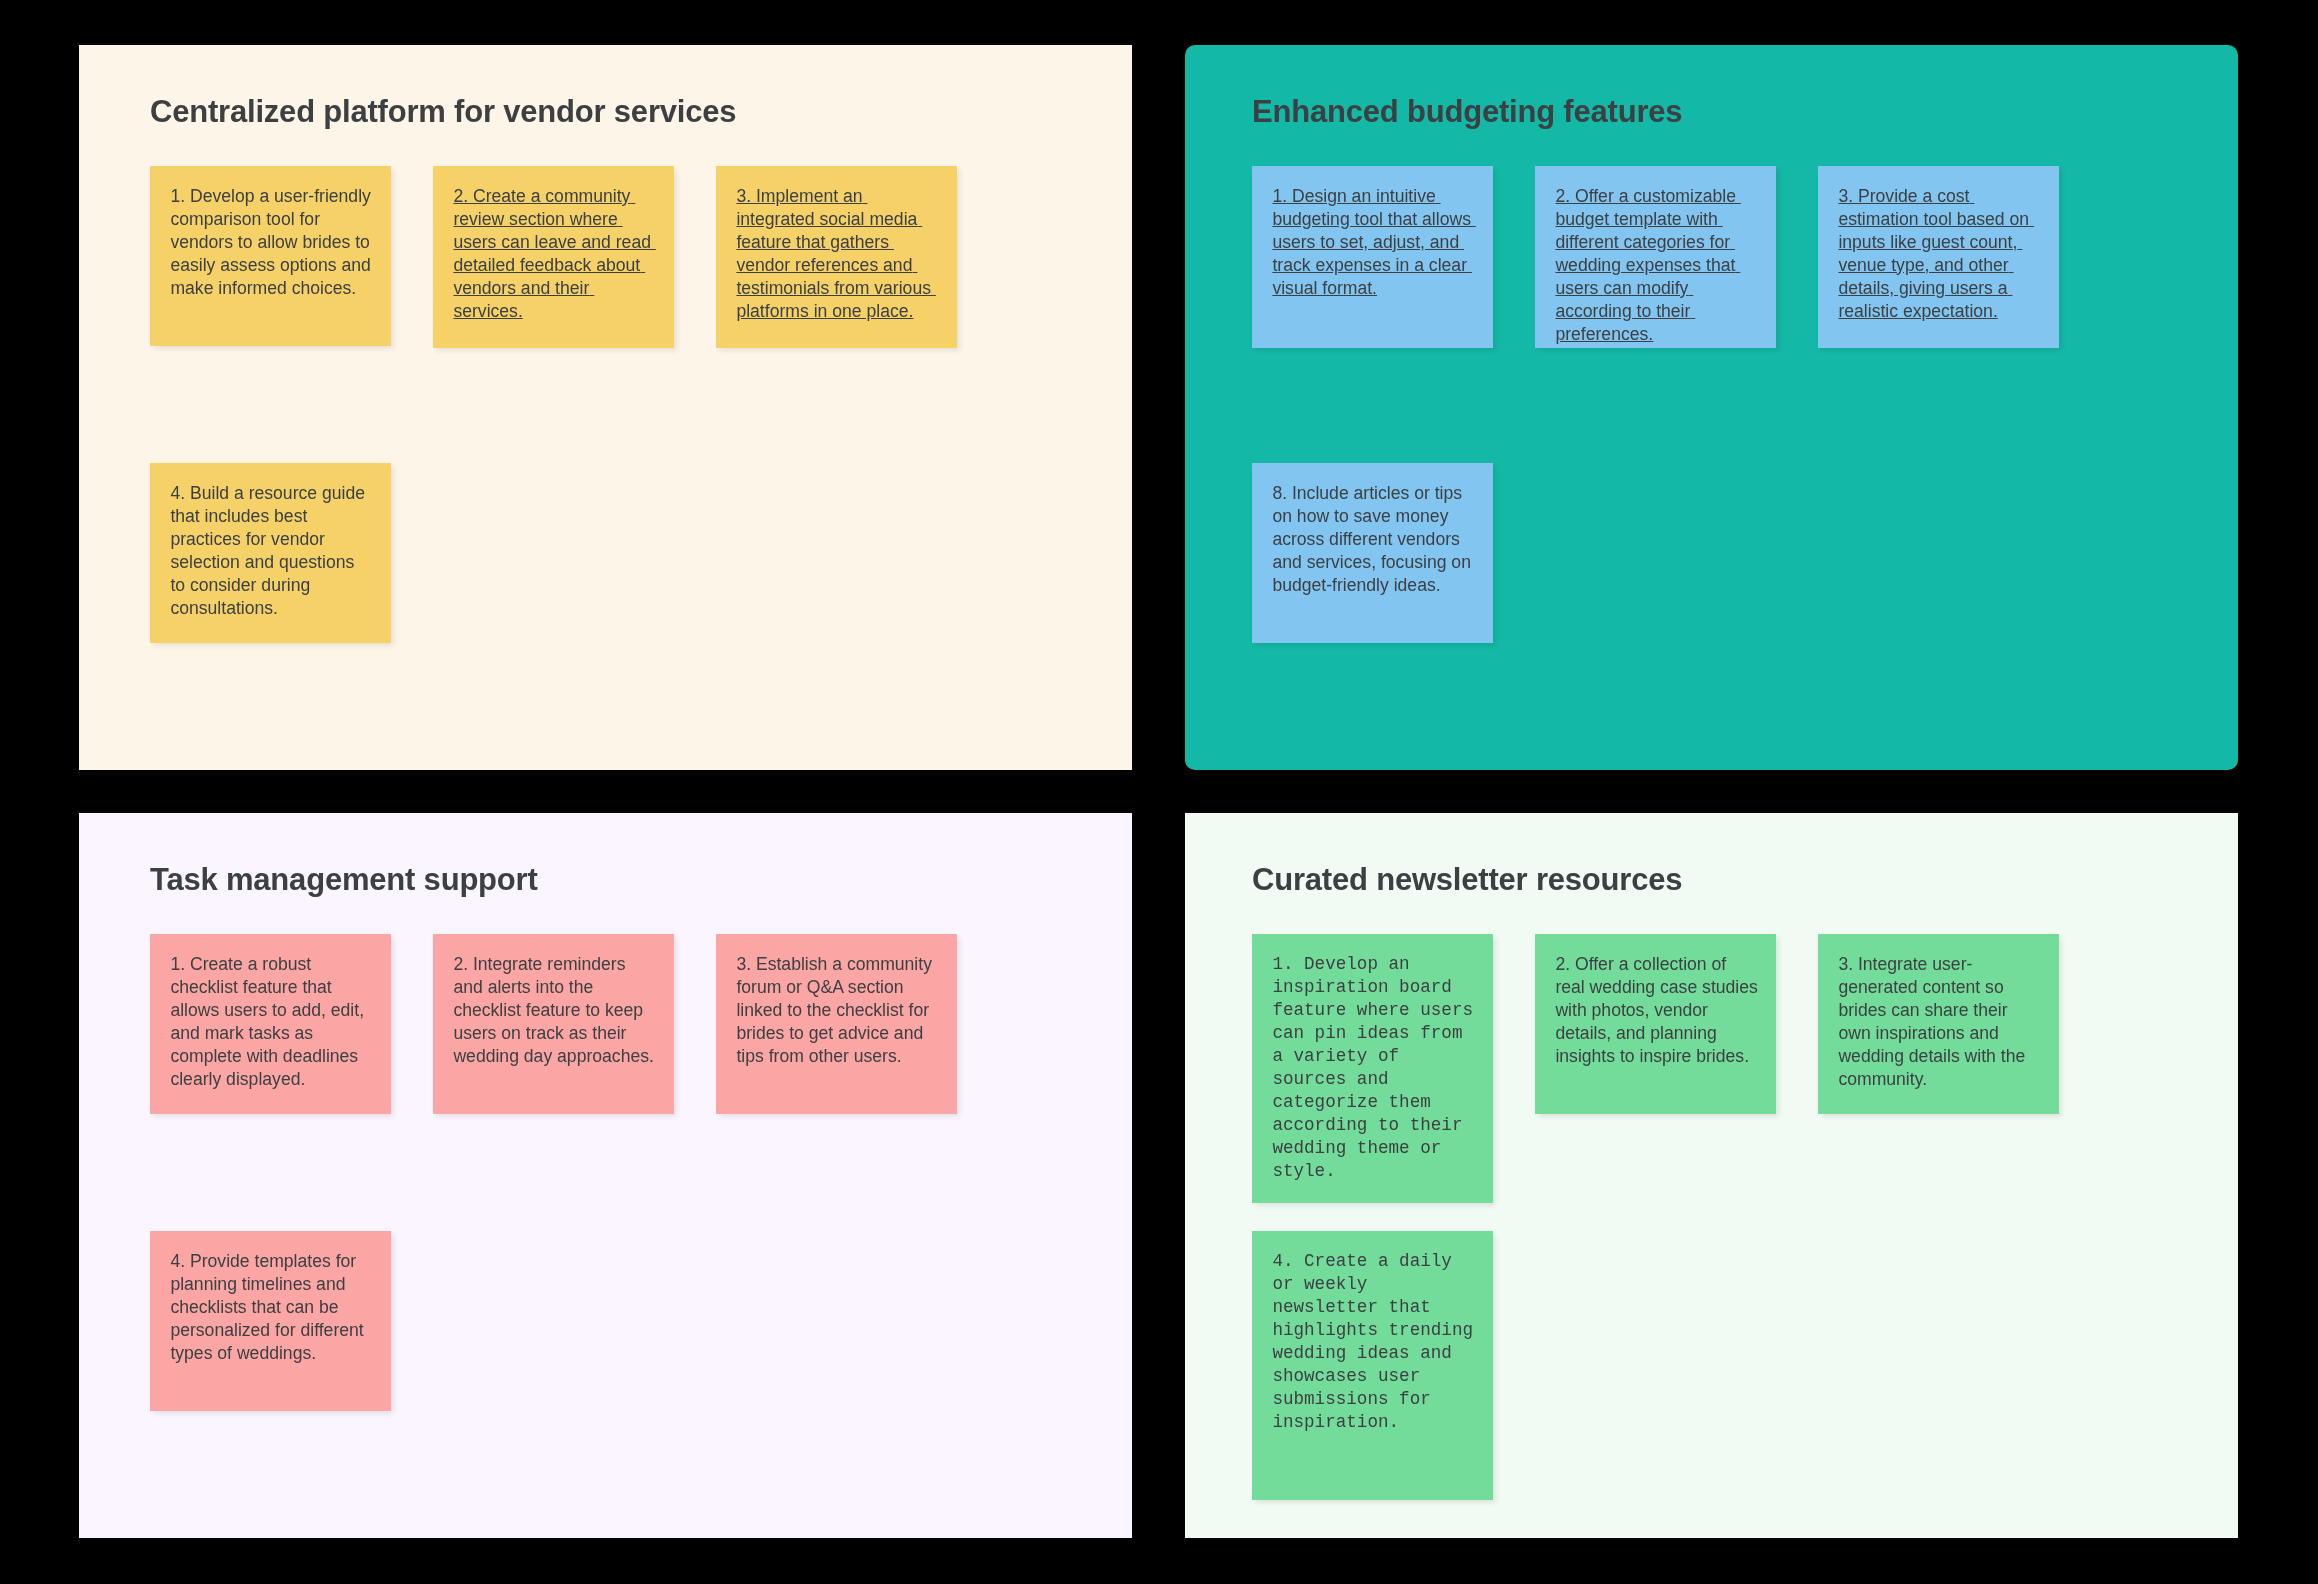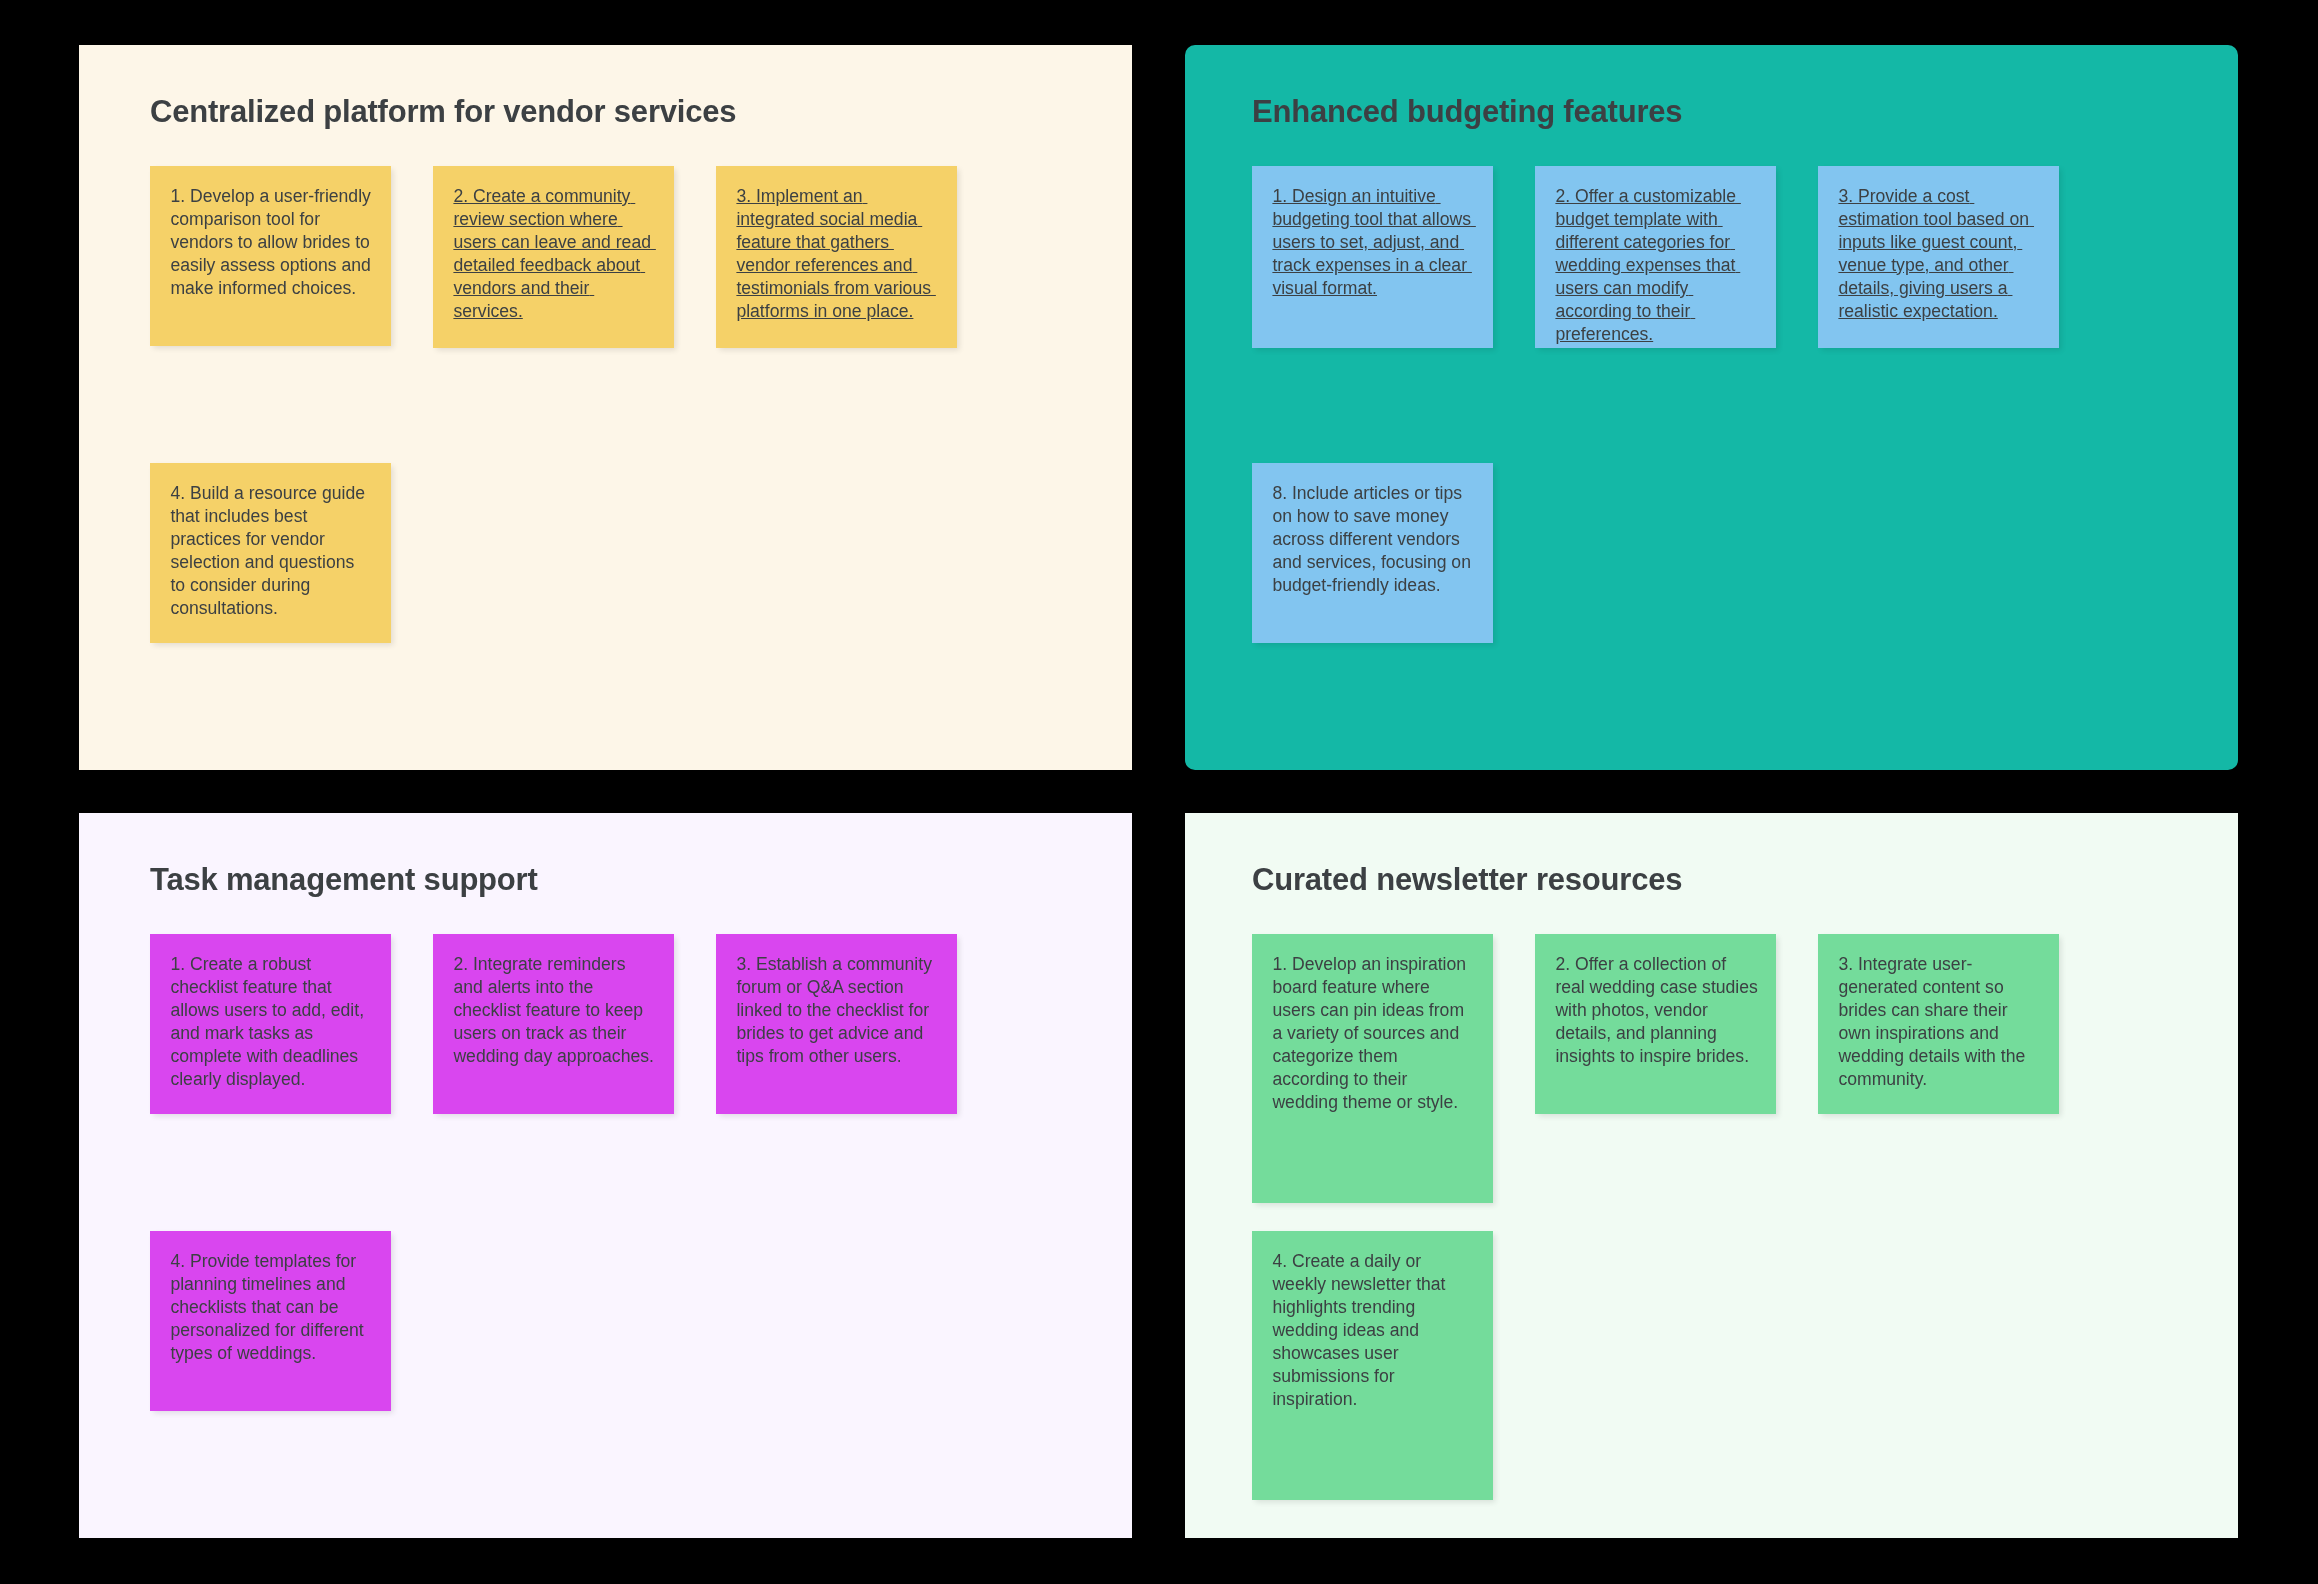--- a/index.html
+++ b/index.html
@@ -86,25 +86,25 @@
   #q-inspiration .notes-area { position: absolute; left: 67px; top: 121px; right: 0; bottom: 0; }
 
   
   .pos-r1c1 { left: 0px;   top: 0px;   }
   .pos-r1c2 { left: 283px; top: 0px;   }
   .pos-r1c3 { left: 566px; top: 0px;   }
   .pos-r2c1 { left: 0px;   top: 297px; }
 
   .note.h-tall    { height: 180px; }
   .note.h-std     { height: 182px; text-decoration: underline; }
-  .note.h-taller  { height: 269px; }
+  .note.h-taller  { height: 269px; font-family: Liberation Mono, monospace; }
 
   .note-yellow { background: #f5d168; }
   .note-blue   { background: #82c5f0; }
-  .note-purple { background: #d946ef; }
+  .note-purple { background: #fca5a5; }
   .note-green  { background: #74dc9b; }
 </style>
 </head>
 <body>
 
 <div class="board">
 
   <section class="quadrant" id="q-vendor">
     <h2 class="quadrant-title">Centralized platform for vendor services</h2>
     <div class="notes-area">

